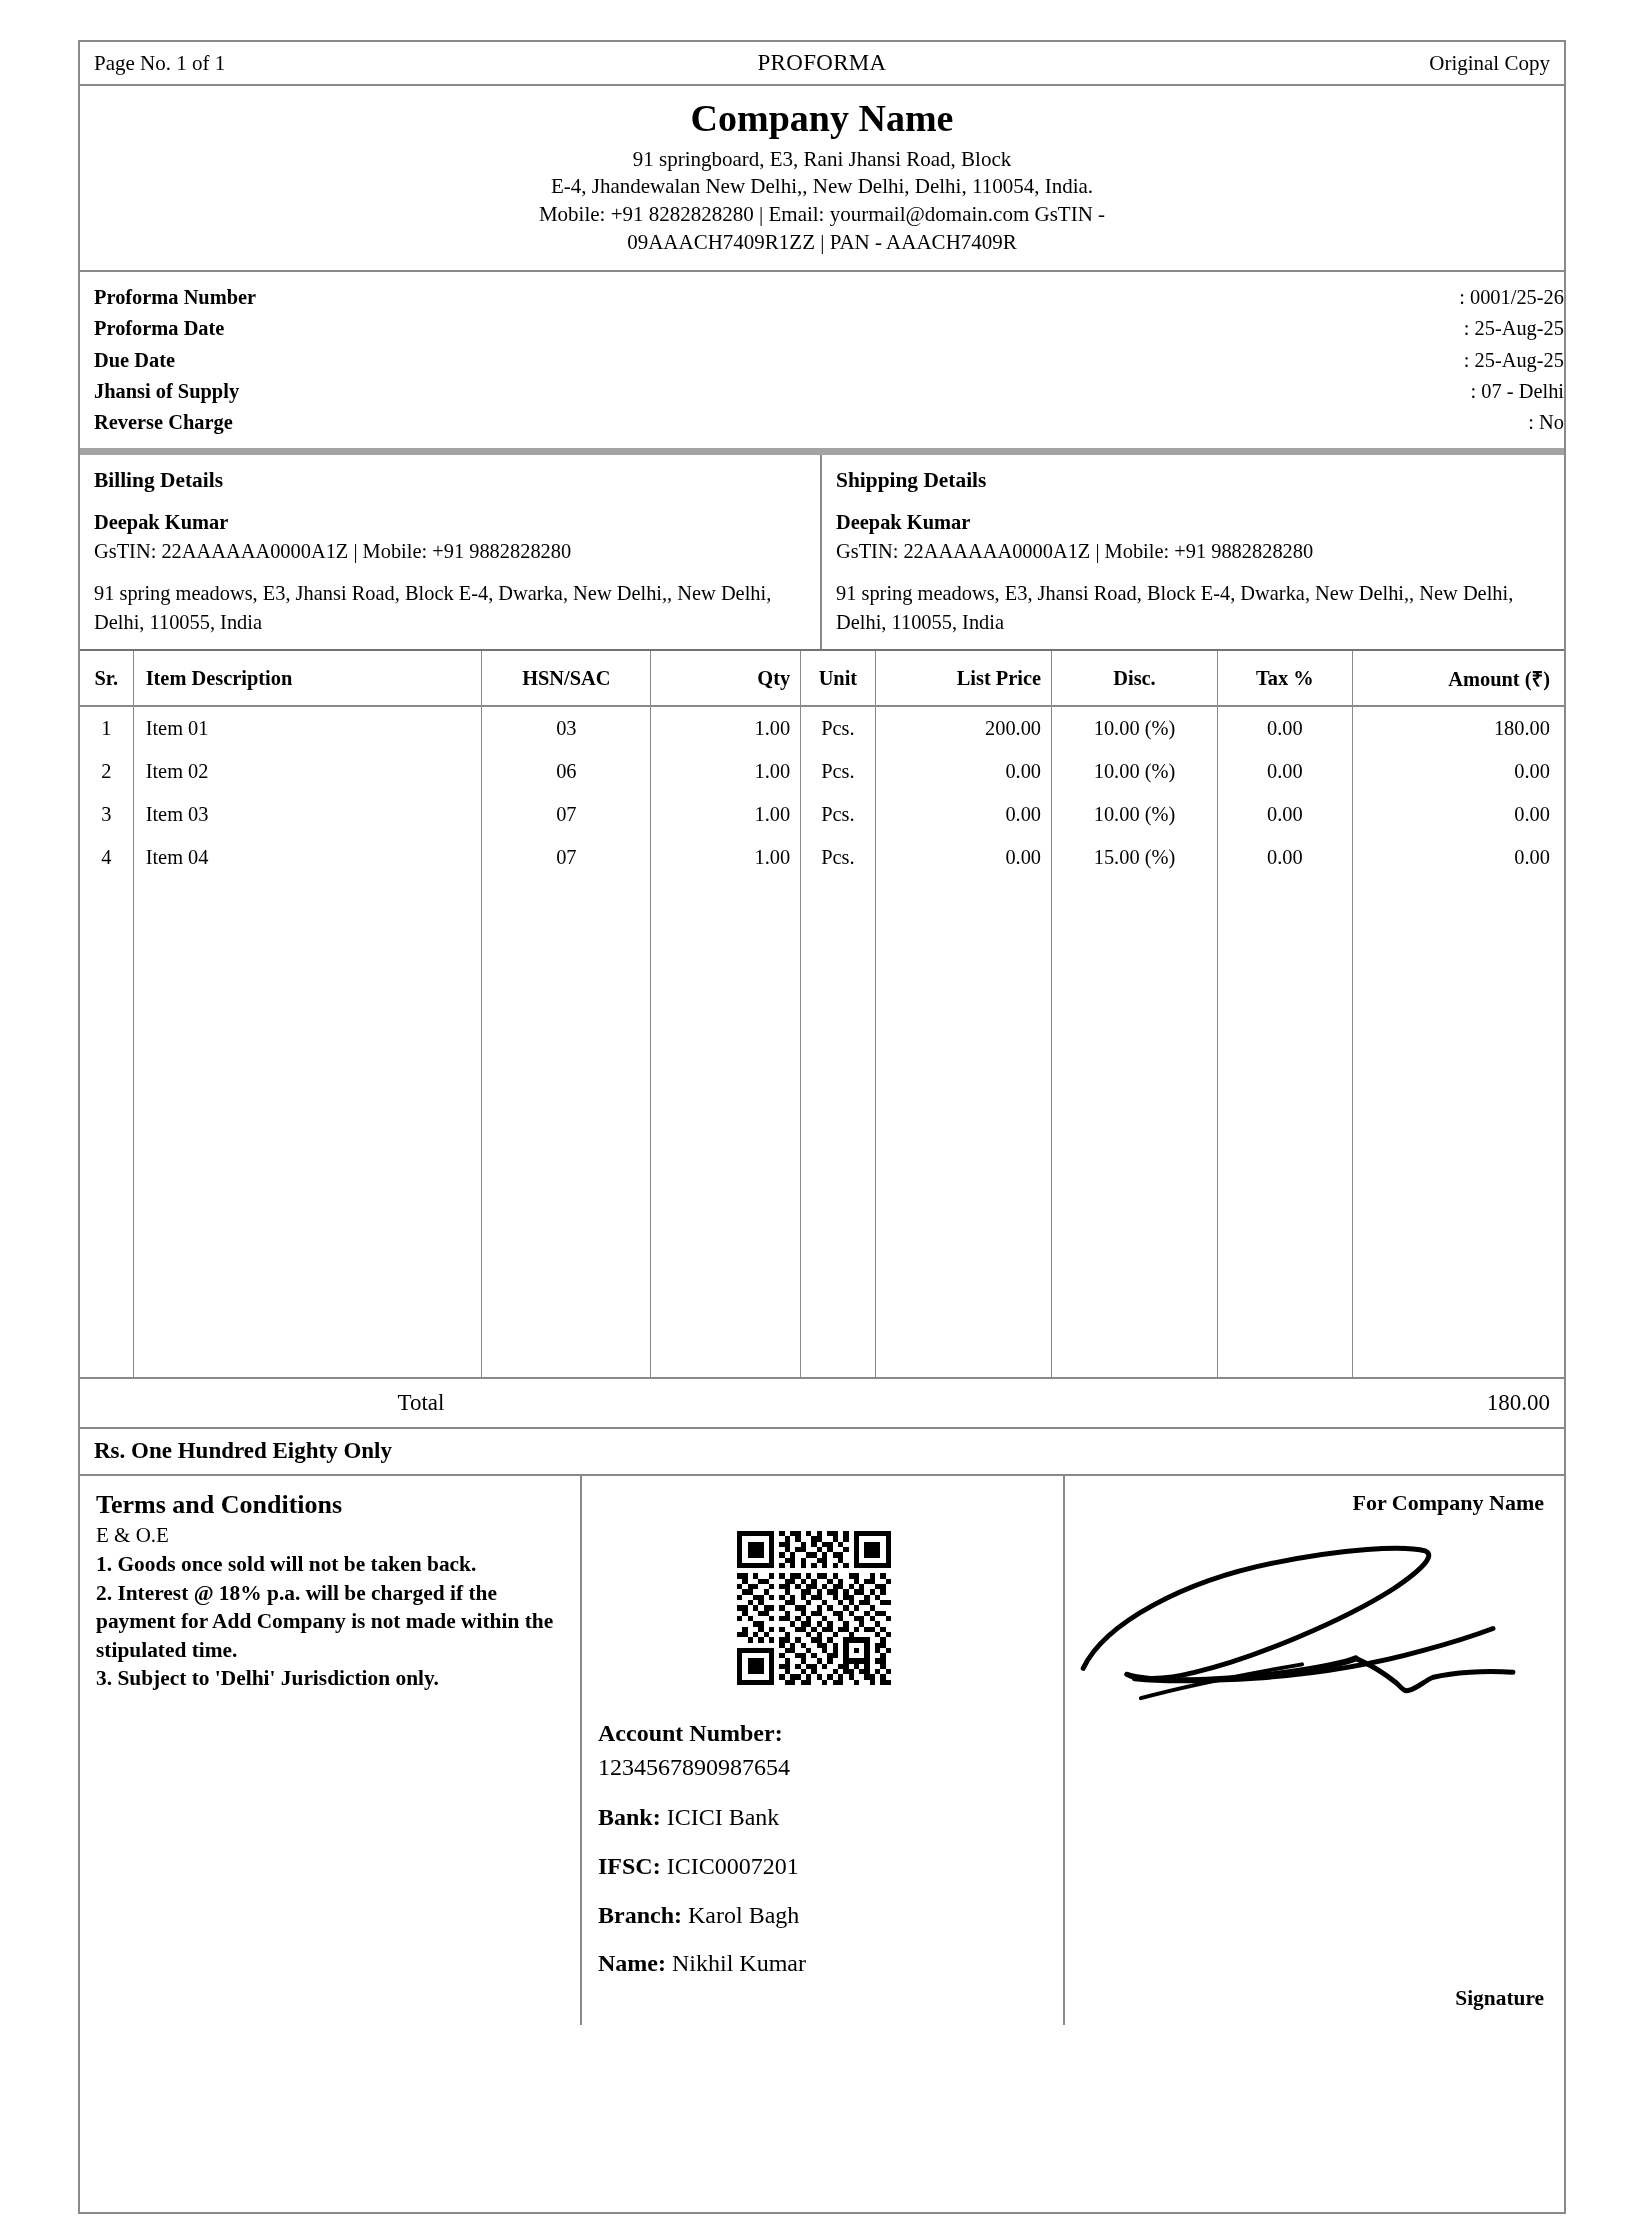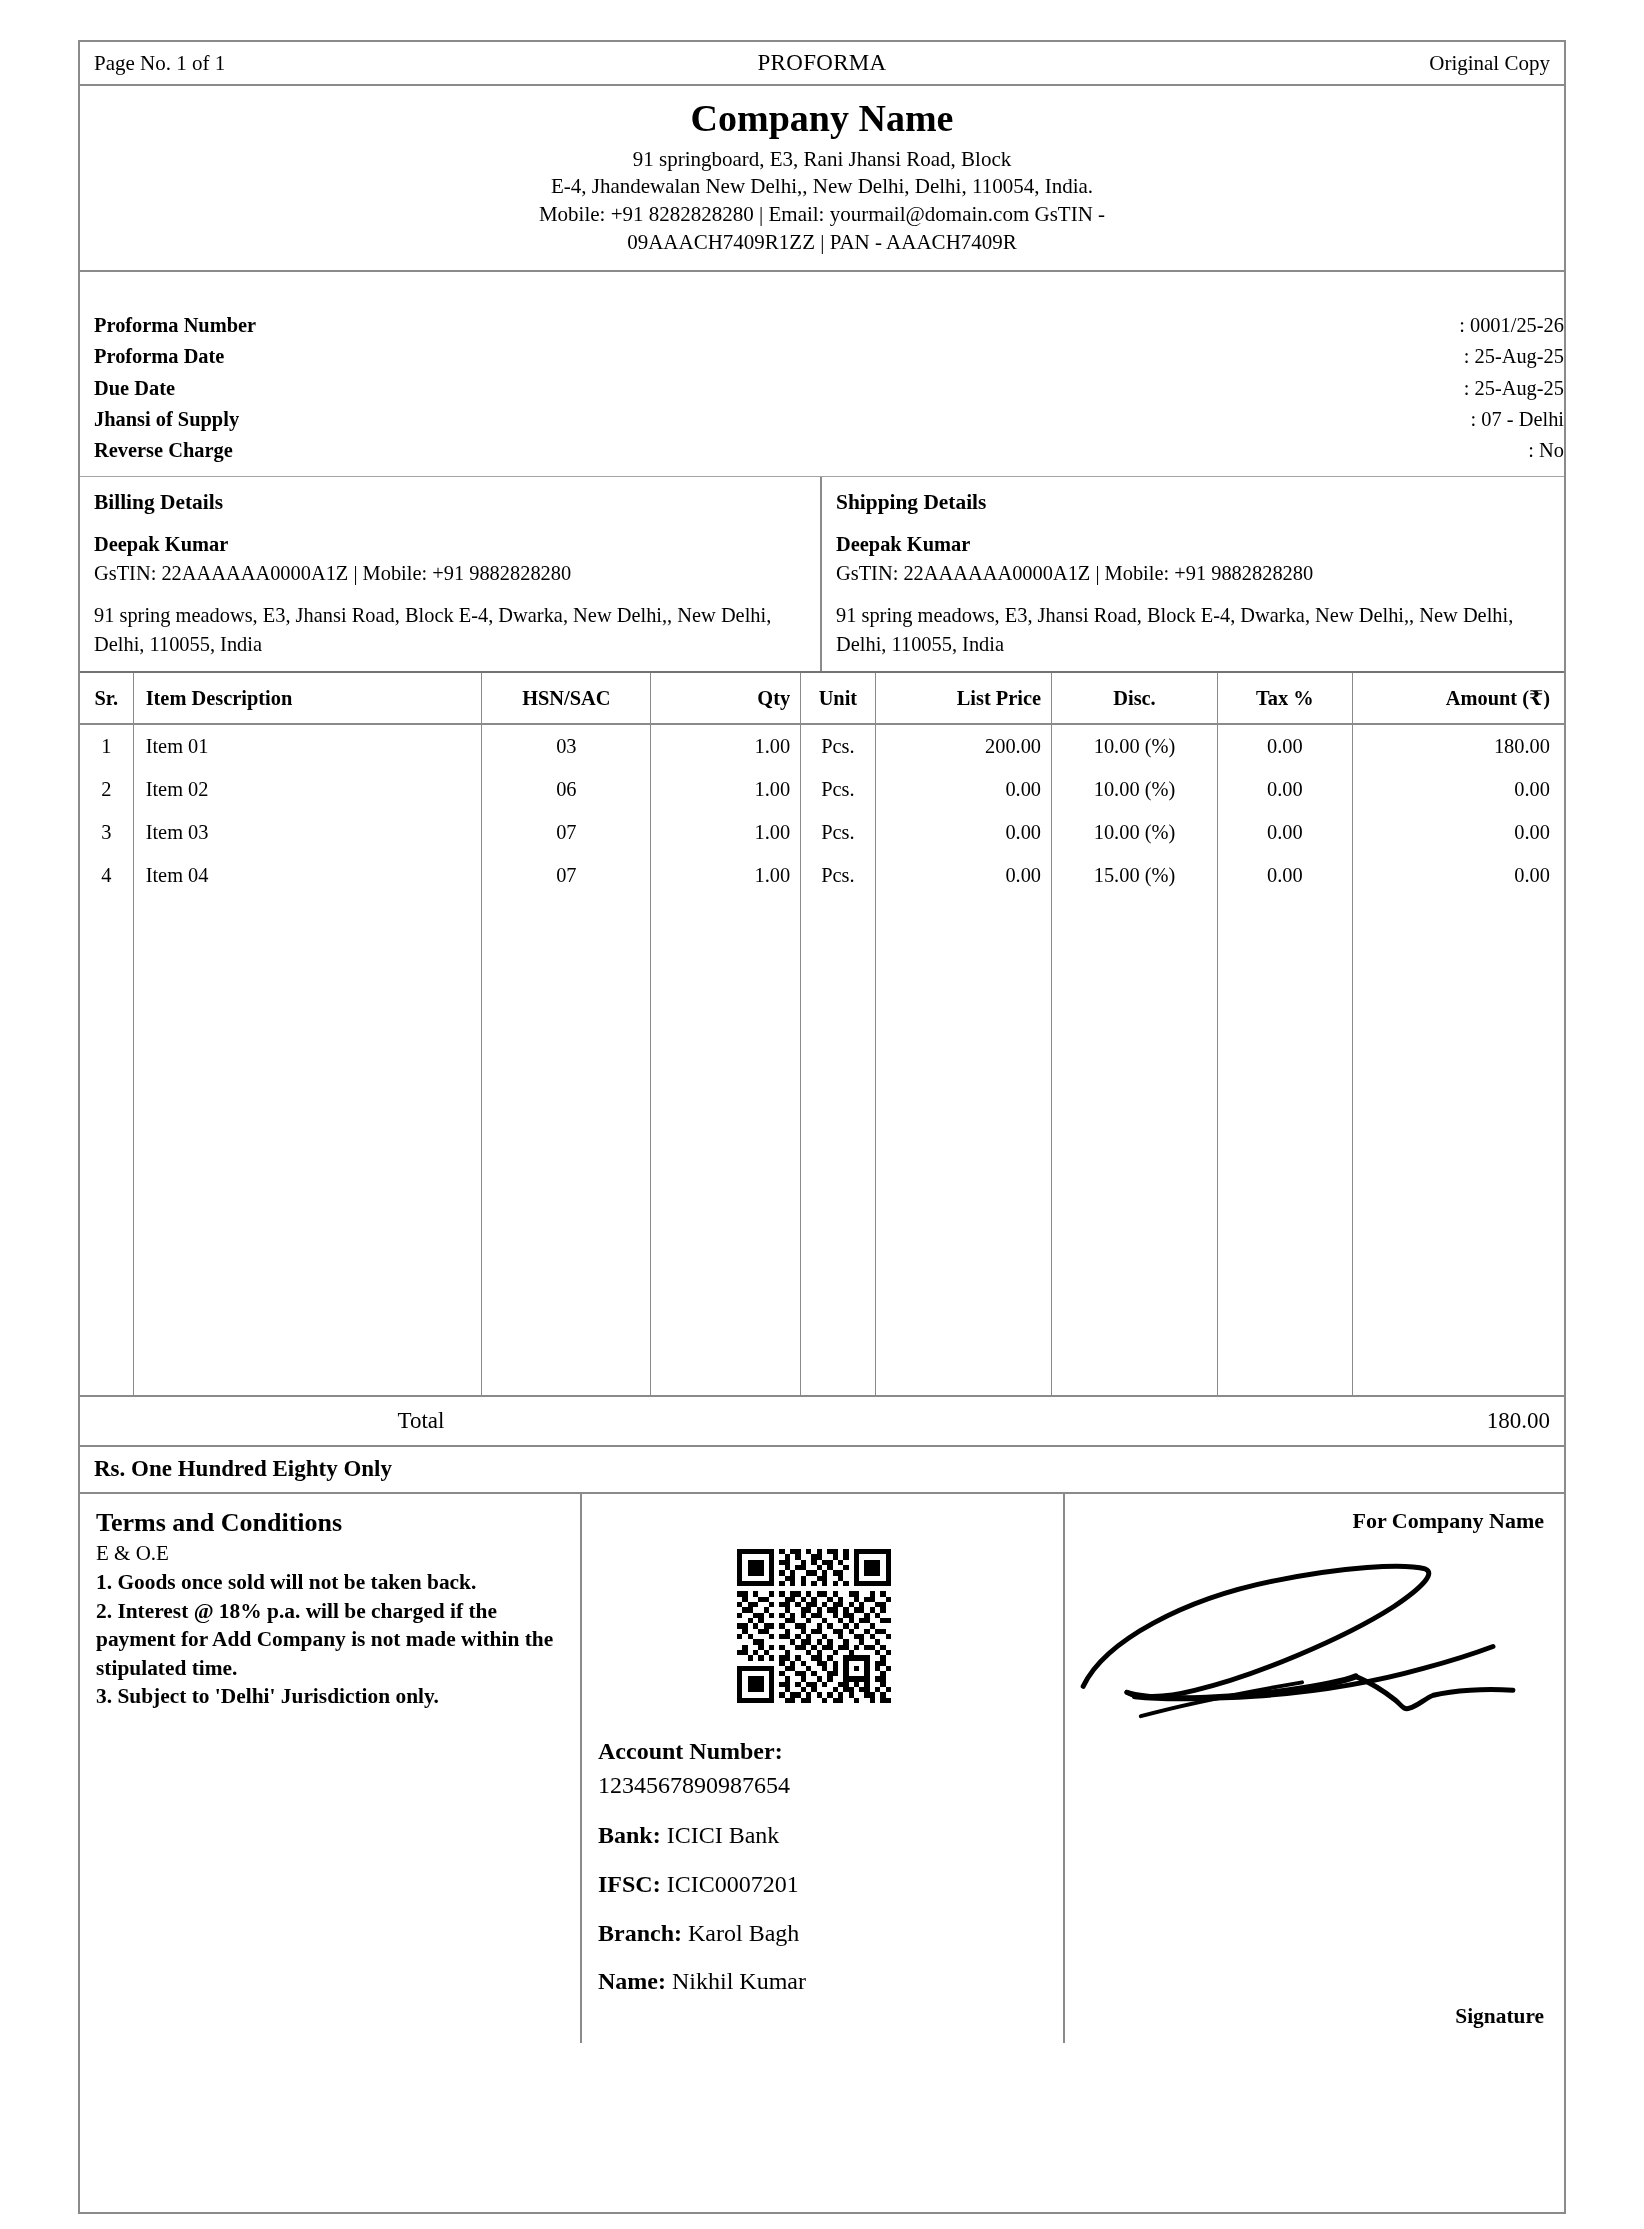--- a/index.html
+++ b/index.html
@@ -49,23 +49,22 @@
     line-height: 1.25;
     margin-bottom: 3px;
   }
   .company .cline {
     font-size: 21px;
     line-height: 1.33;
   }
 
   
   .meta {
-    border-bottom: 1px solid #a3a3a3;
+    border-bottom: 7px solid #a3a3a3;
     padding: 10px 0 10px 0;
-    margin-top: 28px;
   }
   .meta-row {
     display: flex;
     font-size: 20.4px;
     line-height: 1.53;
   }
   .meta-row .k {
     width: 398px;
     padding-left: 14px;
     font-weight: bold;
@@ -92,20 +91,21 @@
   .party .pname { font-weight: bold; }
   .party .pgst { margin-bottom: 13px; }
   .party .paddr { line-height: 1.42; }
 
   
   table.items {
     width: 100%;
     border-collapse: collapse;
     table-layout: fixed;
     font-size: 20.4px;
+    font-family: Liberation Serif, serif;
   }
   table.items th {
     border-bottom: 2px solid #8a8a8a;
     border-right: 1px solid #8a8a8a;
     font-weight: bold;
     padding: 13px 10px 13px 10px;
     vertical-align: middle;
     white-space: nowrap;
   }
   table.items td {

